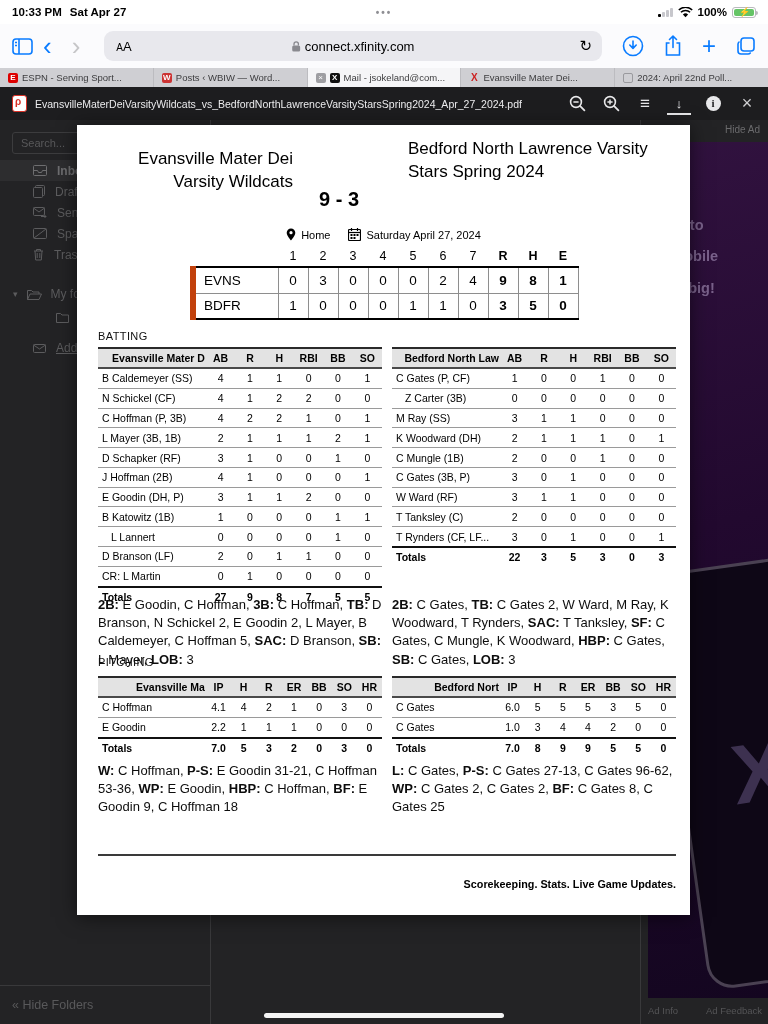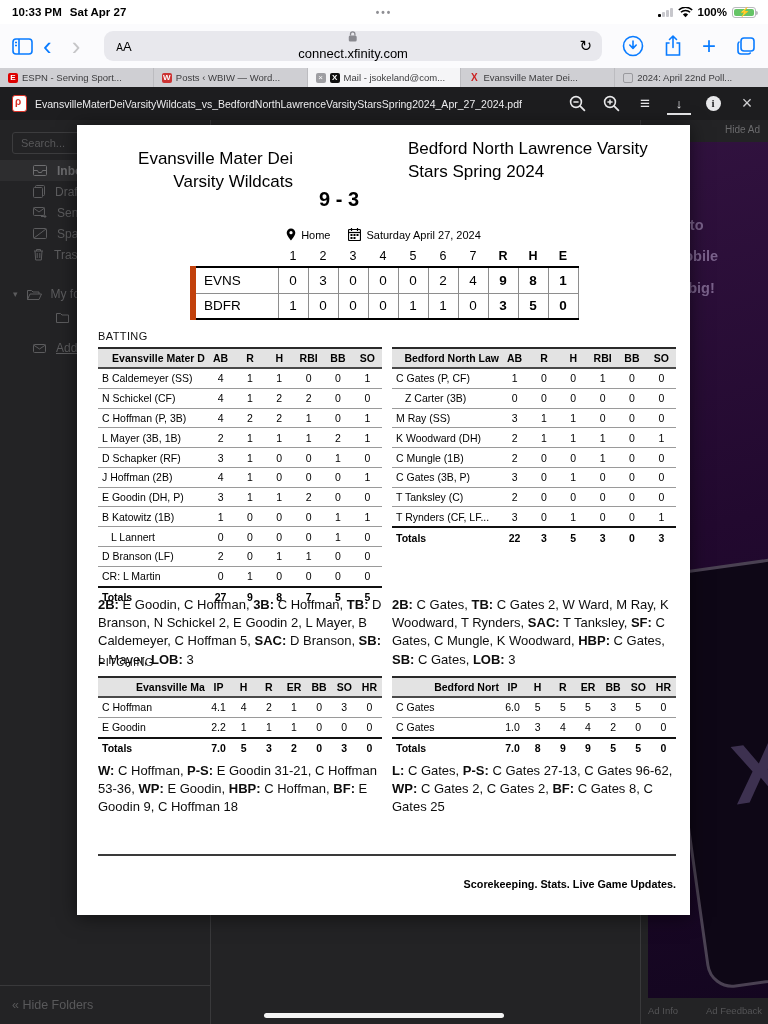--- a/index.html
+++ b/index.html
@@ -30,21 +30,21 @@
   .toolbar { position:absolute; left:0; top:24px; width:768px; height:44px;
     background:#fbfbfd; display:flex; align-items:center; padding:0 12px; }
   .tb-icon { color:#0a7cff; display:flex; align-items:center; justify-content:center; }
   .chev { font-size:26px; line-height:1; padding:0 10px; color:#0a7cff; font-weight:normal; }
   .chev.dis { color:#c6c6c8; }
   .addressbar { flex:1; height:30px; margin:0 14px; background:#e8e8ed; border-radius:9px;
     display:flex; align-items:center; position:relative; }
   .aa { font-size:13px; padding:0 12px; color:#000; }
   .aa .small { font-size:10px; }
   .url { position:absolute; left:50%; transform:translateX(-50%); display:flex;
-    align-items:center; gap:4px; font-size:13px; color:#000;flex-direction:column; }
+    align-items:center; gap:4px; font-size:13px; color:#000; }
   .url svg { opacity:.55; }
   .reload { margin-left:auto; padding:0 10px; font-size:15px; color:#000; }
   .tb-right { display:flex; align-items:center; gap:20px; padding-left:6px; }
   .plus { color:#0a7cff; font-size:24px; font-weight:normal; line-height:1; }
 
   
   .tabbar { position:absolute; left:0; top:68px; width:768px; height:19px;
     background:#d4d4d8; display:flex; }
   .tab { flex:1; display:flex; align-items:center; gap:4px; padding:0 8px;
     font-size:9.5px; color:#3c3c3e; border-right:1px solid #bcbcc0;
@@ -658,20 +658,29 @@
           <tr>
             <td>C Gates (3B, P)</td>
             <td>3</td>
             <td>0</td>
             <td>1</td>
             <td>0</td>
             <td>0</td>
             <td>0</td>
           </tr>
           <tr>
+            <td>W Ward (RF)</td>
+            <td>3</td>
+            <td>1</td>
+            <td>1</td>
+            <td>0</td>
+            <td>0</td>
+            <td>0</td>
+          </tr>
+          <tr>
             <td>T Tanksley (C)</td>
             <td>2</td>
             <td>0</td>
             <td>0</td>
             <td>0</td>
             <td>0</td>
             <td>0</td>
           </tr>
           <tr>
             <td>T Rynders (CF, LF...</td>

